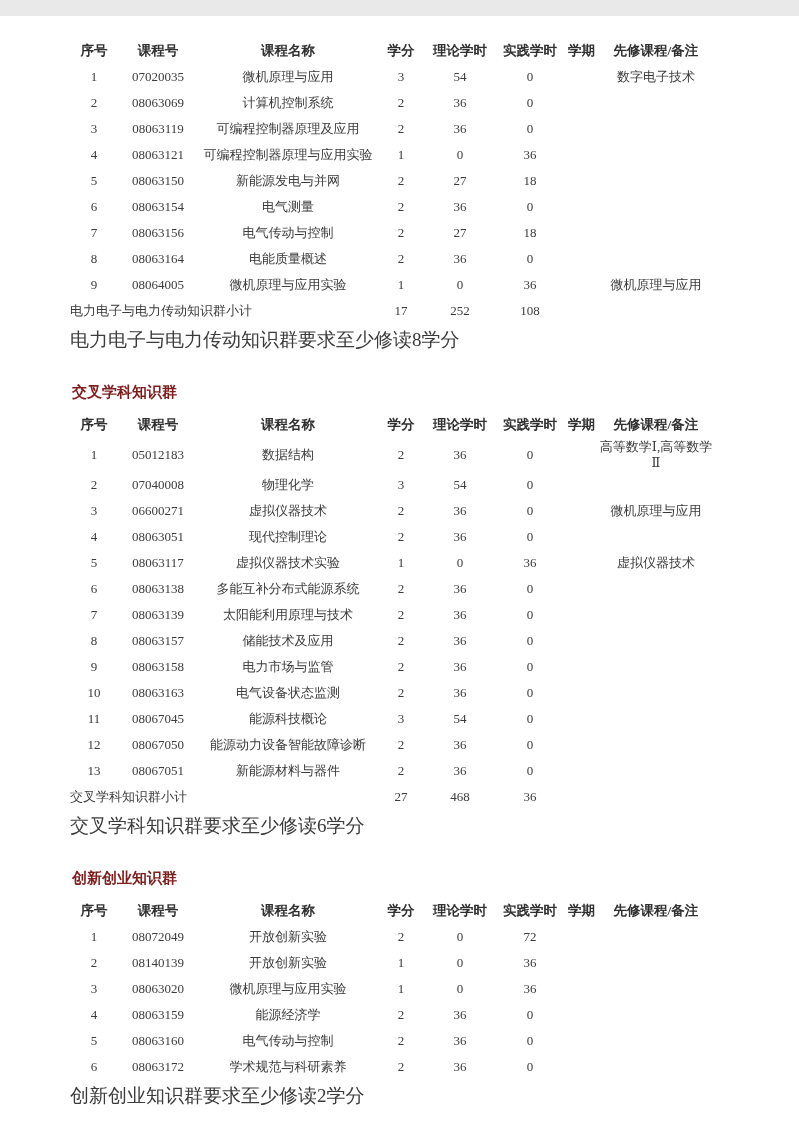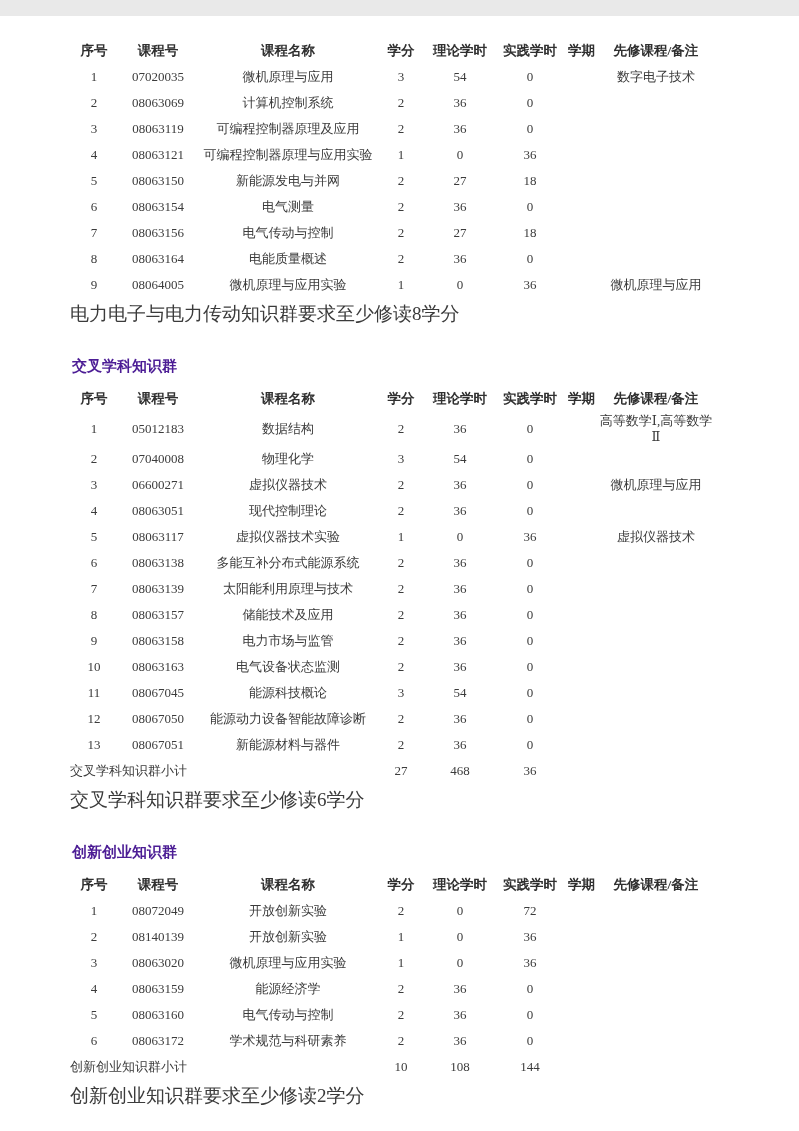--- a/index.html
+++ b/index.html
@@ -3,21 +3,21 @@
 <meta charset="utf-8">
 <style>
   html,body{margin:0;padding:0;background:#e9e9e9;}
   .page{
     width:799px;height:1131px;background:#ffffff;position:relative;
     font-family:"Liberation Serif","DejaVu Serif",serif;
     color:#3b3b3b;overflow:hidden;margin:16px auto;
   }
   .content{position:absolute;left:70px;top:22px;width:643px;}
   .kg-title{
-    font-size:15px;font-weight:bold;color:#4c1d95;
+    font-size:15px;font-weight:bold;color:#7f1d1d;
     margin:34px 0 9px 2px;line-height:21px;
   }
   .kg-table{table-layout:fixed;border-collapse:collapse;width:643px;}
   .kg-table col.c0{width:48px;}
   .kg-table col.c1{width:80px;}
   .kg-table col.c2{width:180px;}
   .kg-table col.c3{width:46px;}
   .kg-table col.c4{width:72px;}
   .kg-table col.c5{width:68px;}
   .kg-table col.c6{width:35px;}
@@ -148,20 +148,28 @@
             <tr>
               <td>9</td>
               <td>08064005</td>
               <td>微机原理与应用实验</td>
               <td>1</td>
               <td>0</td>
               <td>36</td>
               <td></td>
               <td>微机原理与应用</td>
             </tr>
+            <tr>
+              <td class="subtotal-label" colspan="3">电力电子与电力传动知识群小计</td>
+              <td>17</td>
+              <td>252</td>
+              <td>108</td>
+              <td></td>
+              <td></td>
+            </tr>
           </tbody>
         </table>
         <div class="kg-note">电力电子与电力传动知识群要求至少修读8学分</div>
       </section>
       <section>
         <div class="kg-title">交叉学科知识群</div>
         <table class="kg-table">
           <colgroup>
             <col class="c0">
             <col class="c1">
@@ -406,26 +414,18 @@
             <tr>
               <td>6</td>
               <td>08063172</td>
               <td>学术规范与科研素养</td>
               <td>2</td>
               <td>36</td>
               <td>0</td>
               <td></td>
               <td></td>
             </tr>
-            <tr>
-              <td class="subtotal-label" colspan="3">创新创业知识群小计</td>
-              <td>10</td>
-              <td>108</td>
-              <td>144</td>
-              <td></td>
-              <td></td>
-            </tr>
           </tbody>
         </table>
         <div class="kg-note">创新创业知识群要求至少修读2学分</div>
       </section>
     </div>
 </div>
 
 </body></html>

